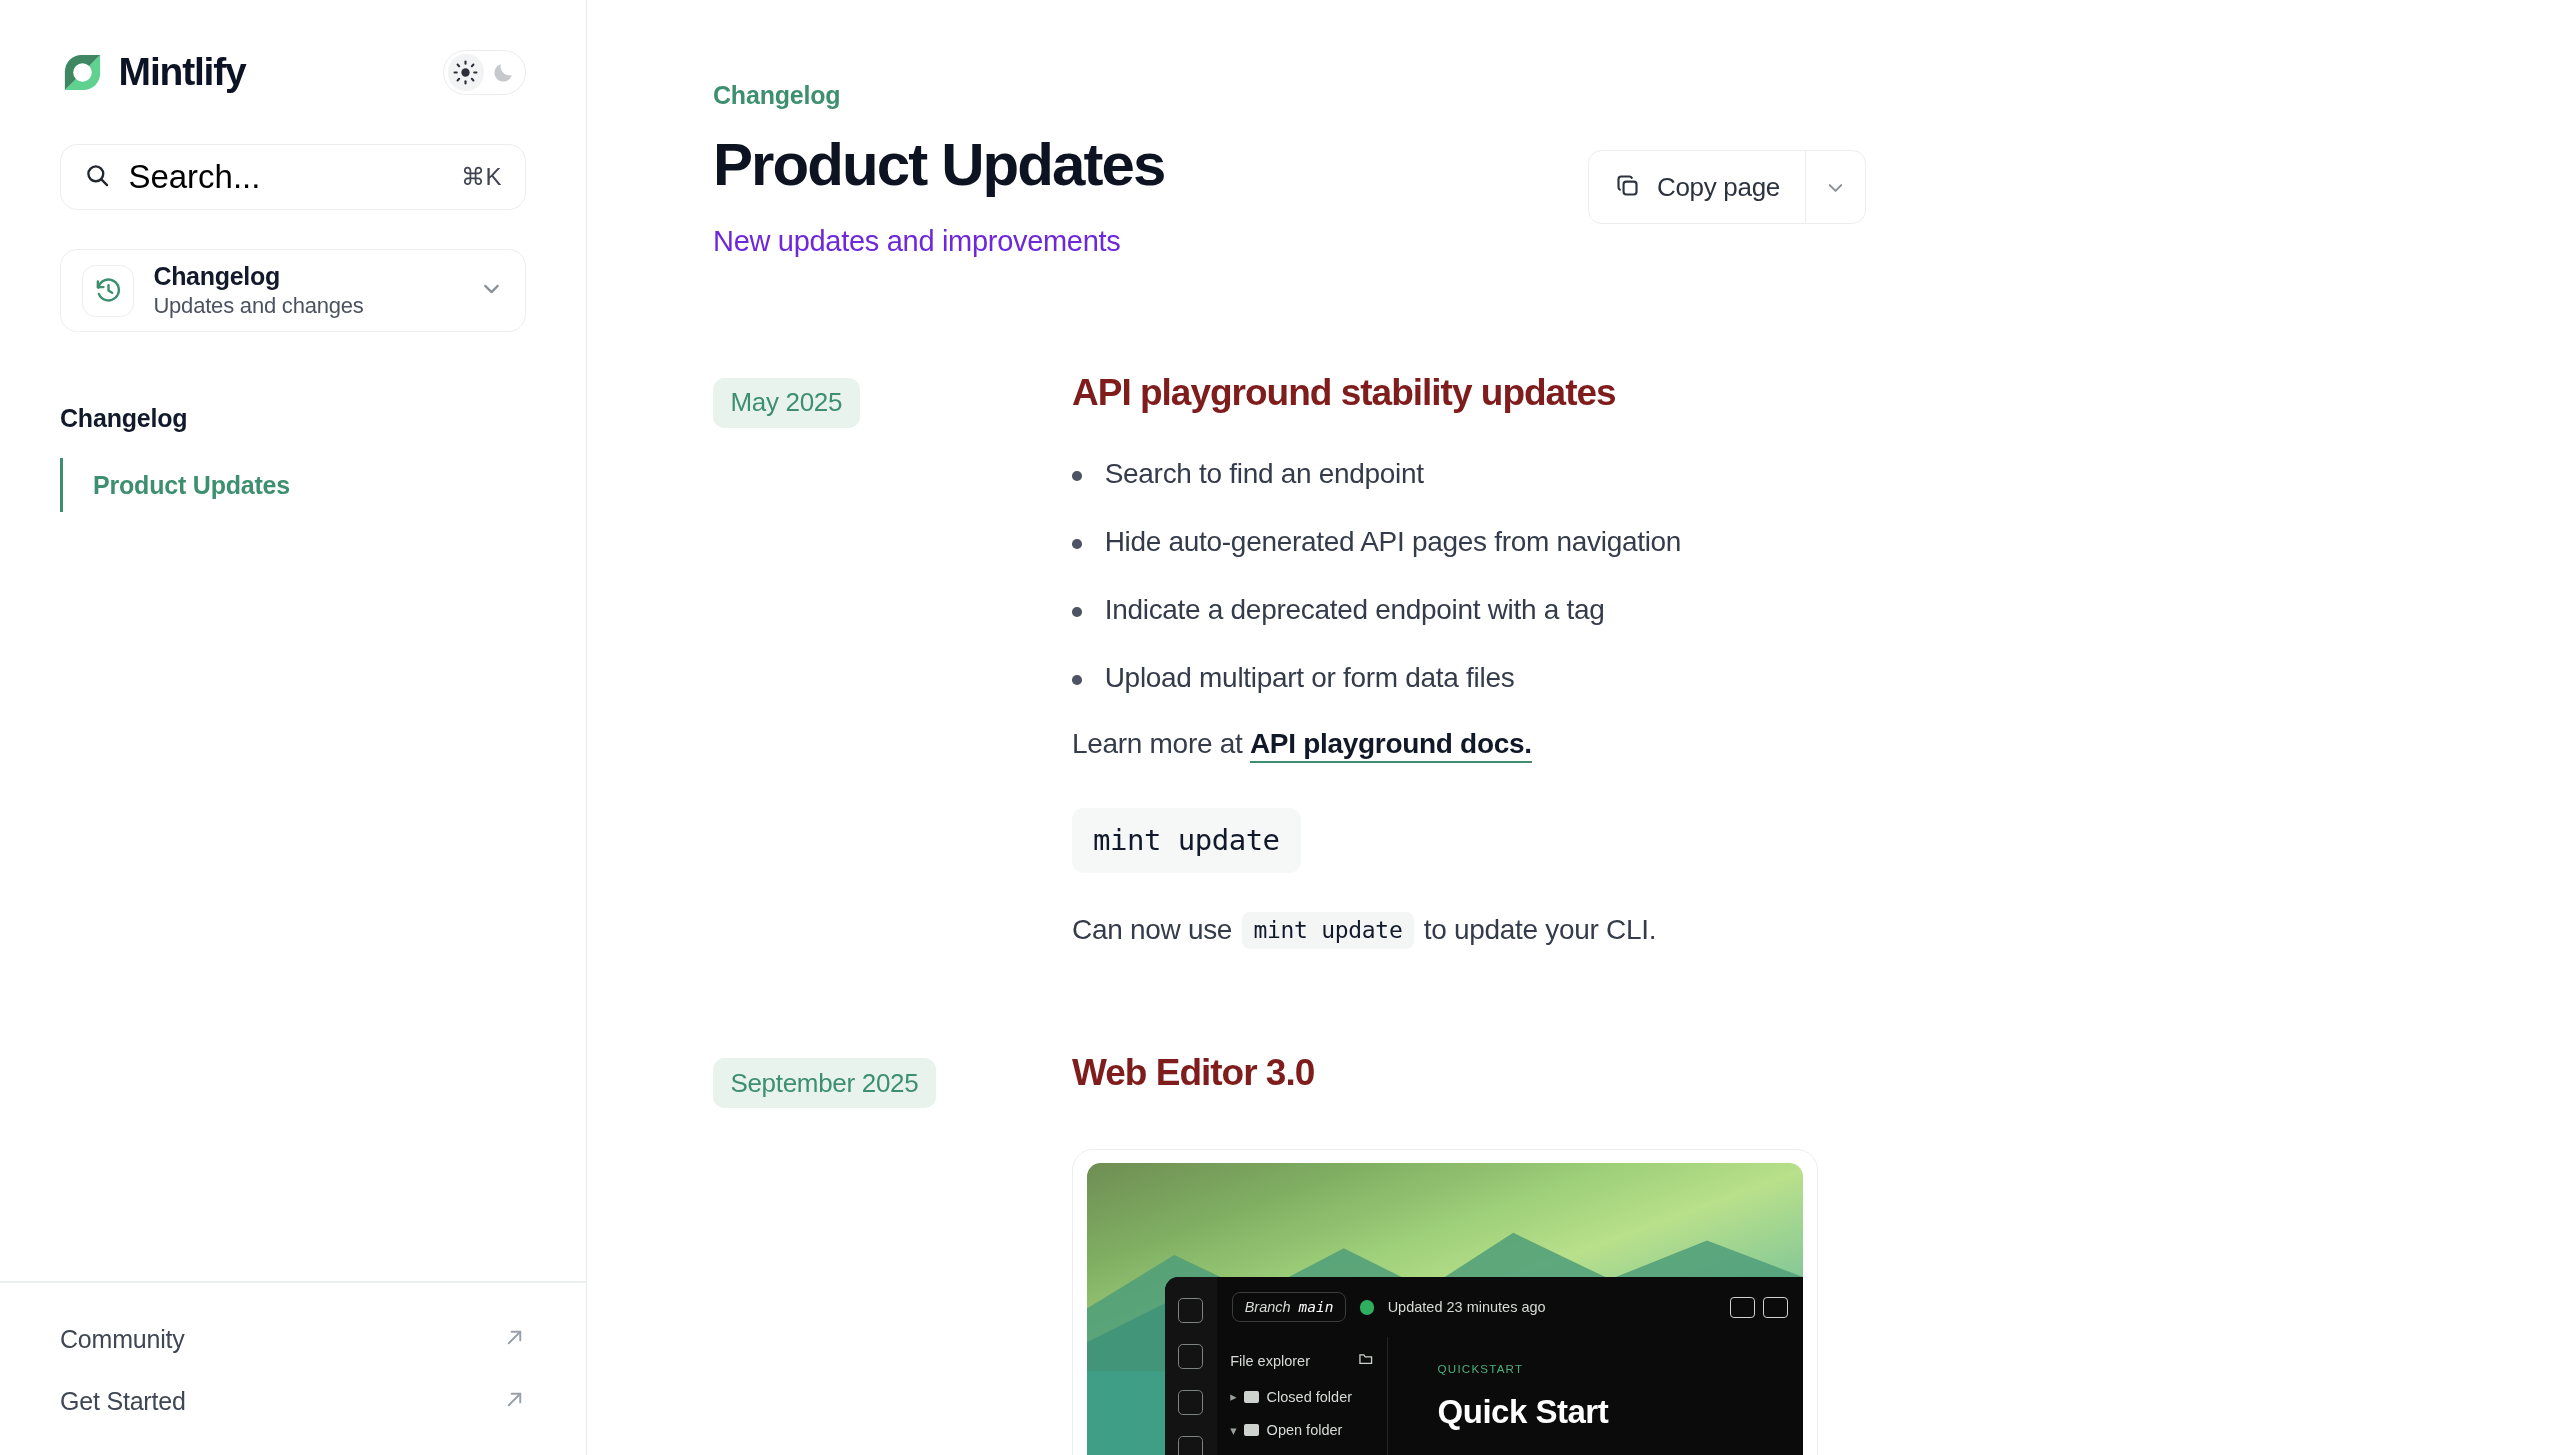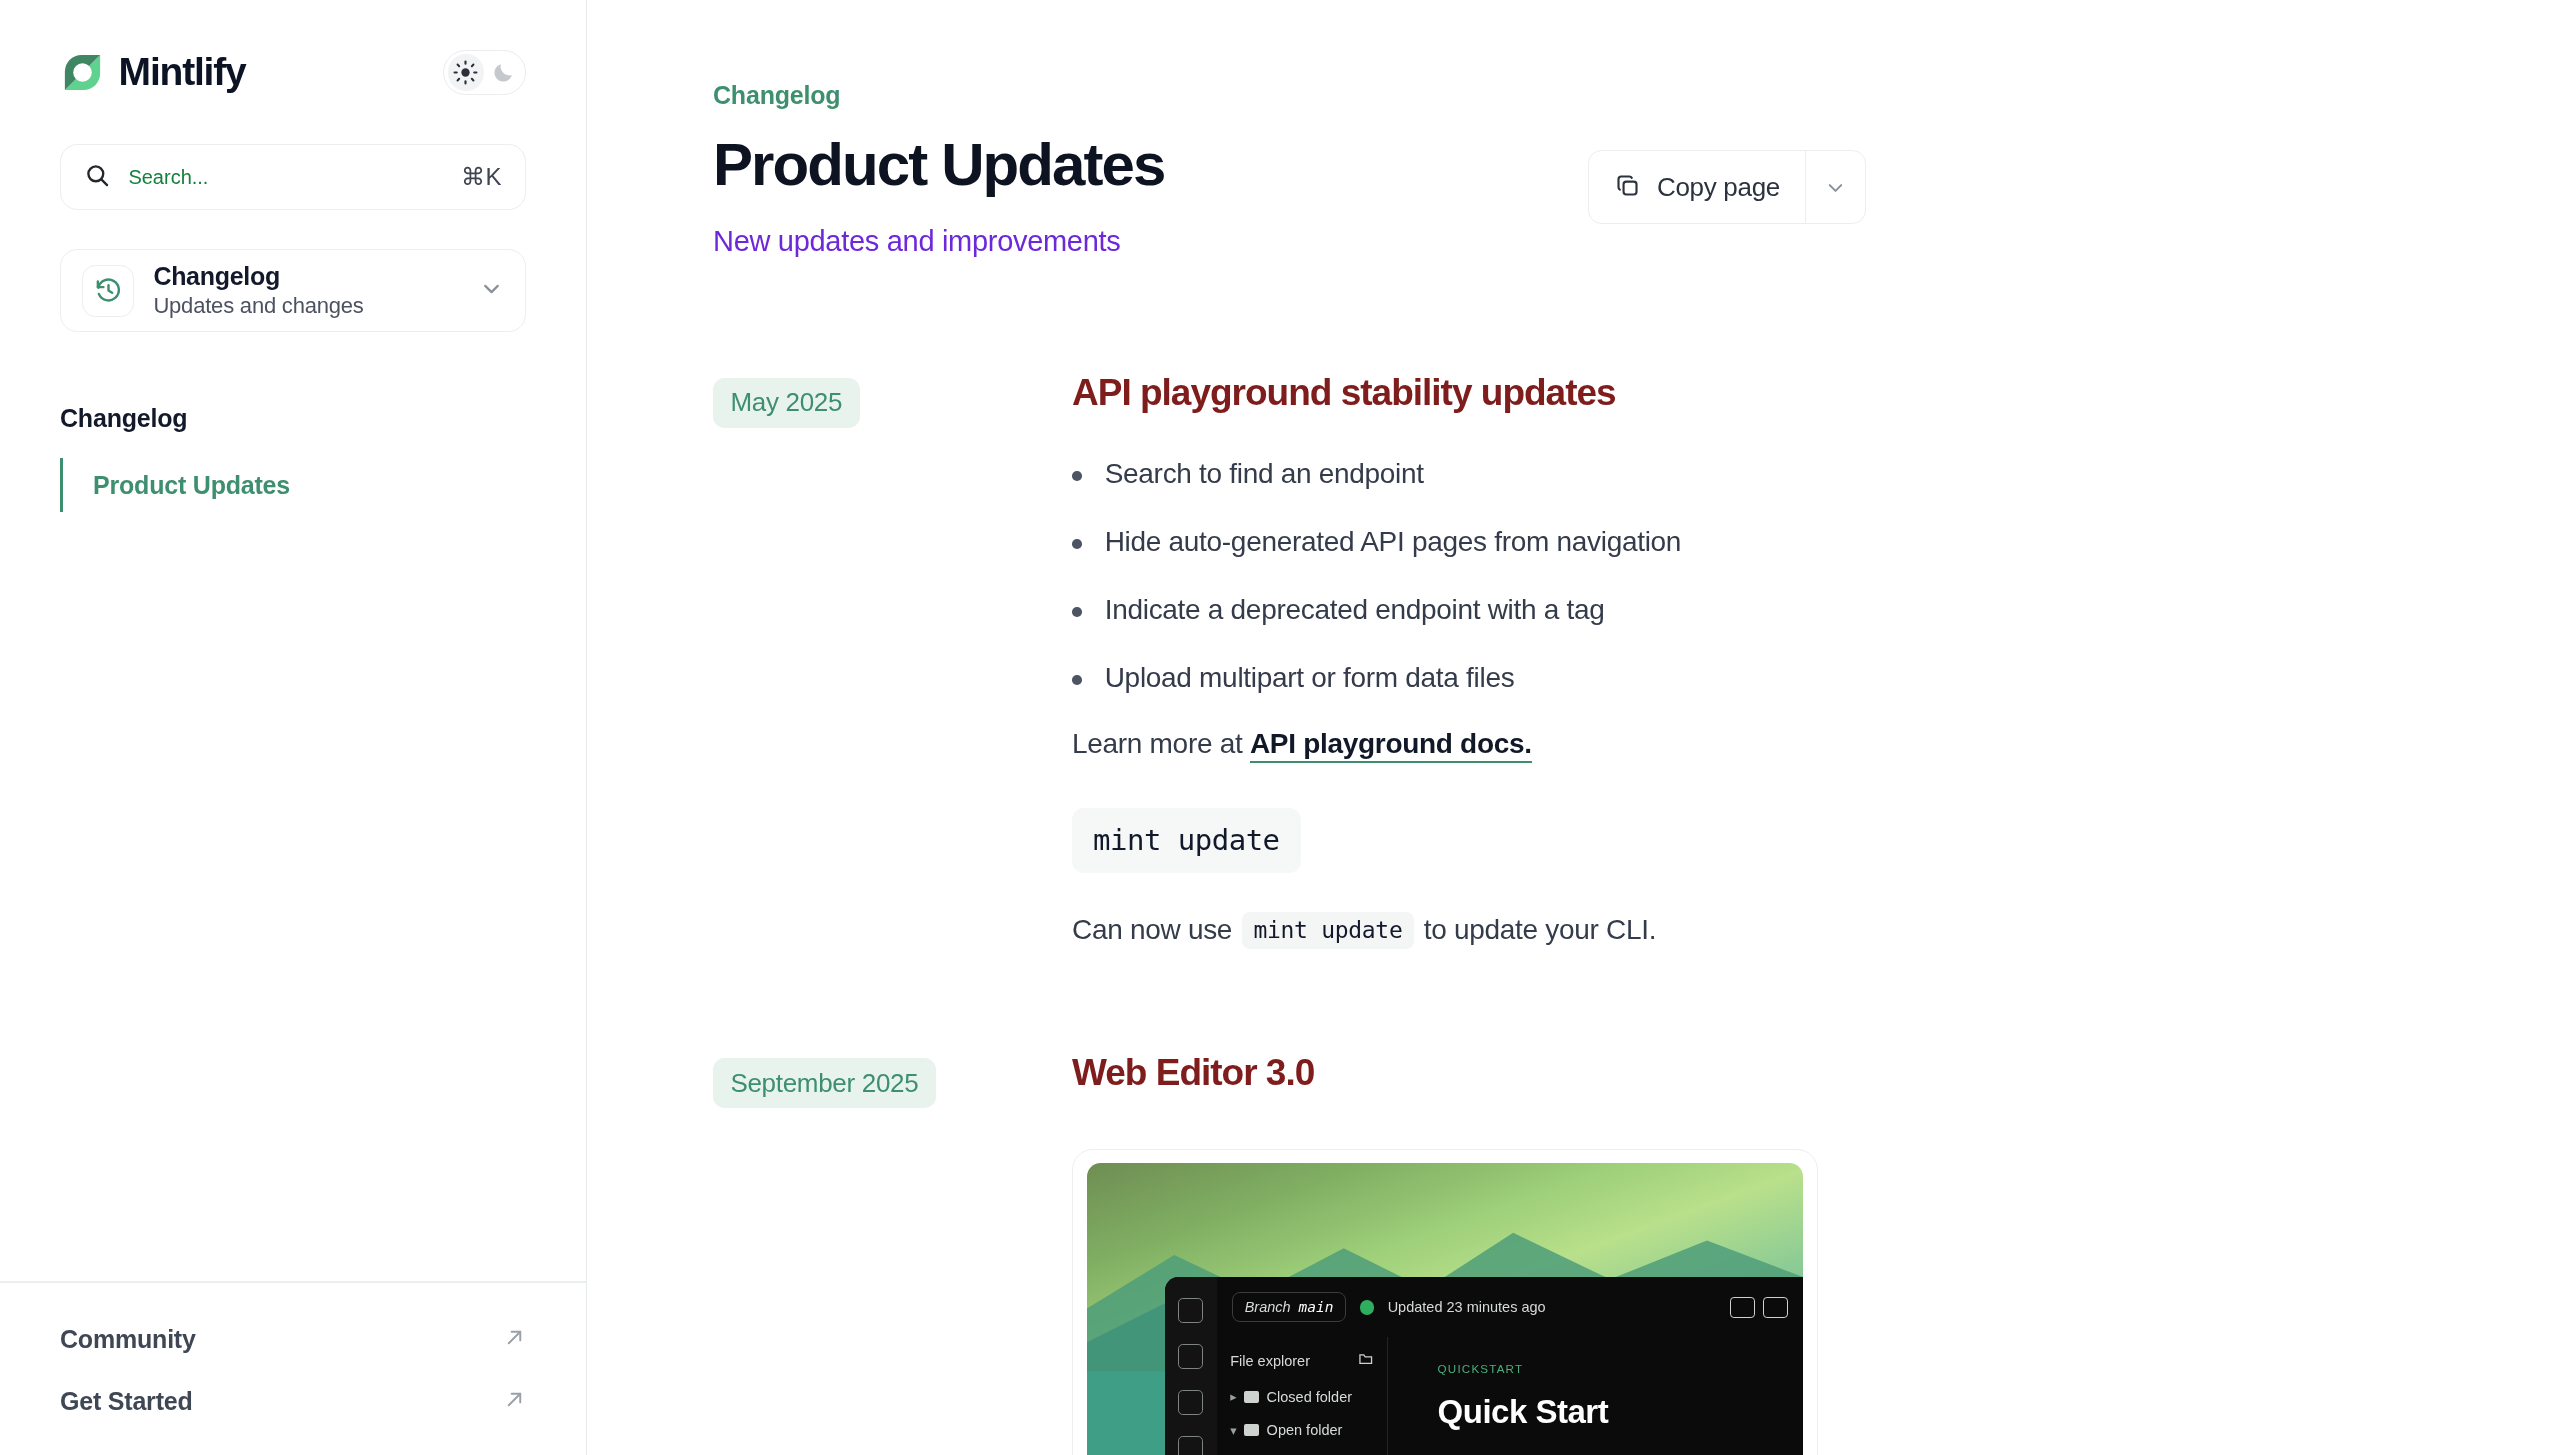--- a/index.html
+++ b/index.html
@@ -33,21 +33,21 @@
   }
   .theme-opt { width: 37px; height: 37px; border-radius: 968px; display: flex; align-items: center; justify-content: center; }
   .theme-opt.active { background: #f2f3f4; }
 
   .search-box {
     margin-top: 43px;
     height: 66px; border: 1.9px solid #ededef; border-radius: 17.4px;
     display: flex; align-items: center; padding: 0 23px; gap: 17.4px;
     background: #fff;
   }
-  .search-ph { font-size: 20px; color: #15803d; flex: 1; }
+  .search-ph { font-size: 33px; color: #000000; flex: 1; }
   .search-kbd { font-size: 24px; color: #3f4450; letter-spacing: 0.5px; }
 
   .ctx-card {
     margin-top: 39px; height: 83px;
     border: 1.9px solid #ededef; border-radius: 17.4px;
     display: flex; align-items: center; padding: 0 21px; gap: 19.4px;
     background: #fff;
   }
   .ctx-icon {
     width: 52px; height: 52px; border: 1.9px solid #ededef; border-radius: 13.6px;
@@ -67,21 +67,21 @@
     padding-left: 33px; position: relative;
   }
   .nav-item.active::before {
     content: ""; position: absolute; left: 0; top: 0; bottom: 0;
     width: 2.9px; background: #3d8f6f;
   }
   .nav-item.active .nav-label { color: #3d8f6f; font-weight: 700; }
   .nav-label { font-size: 25px; color: #4c5260; letter-spacing: -0.2px; }
 
   .sb-divider { position: absolute; left: 0; right: 0; top: 1281px; height: 1.9px; background: #ecefef; }
-  .sb-bottom { position: absolute; left: 0; right: 0; top: 1283px; padding: 25px 60px 0 60px; font-weight: bold; }
+  .sb-bottom { position: absolute; left: 0; right: 0; top: 1283px; padding: 25px 60px 0 60px; }
   .ext-link {
     height: 62px; display: flex; align-items: center; justify-content: space-between;
   }
   .ext-label { font-size: 25px; color: #3f4654; letter-spacing: -0.2px; }
 
   
   .main {
     flex: 1; position: relative; padding: 0; overflow: hidden;
   }
   .doc {

